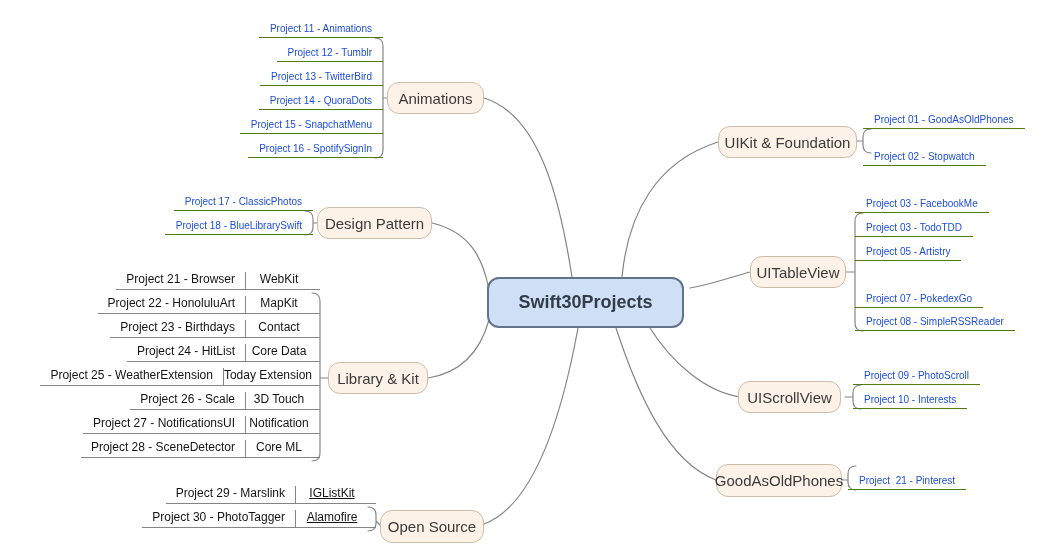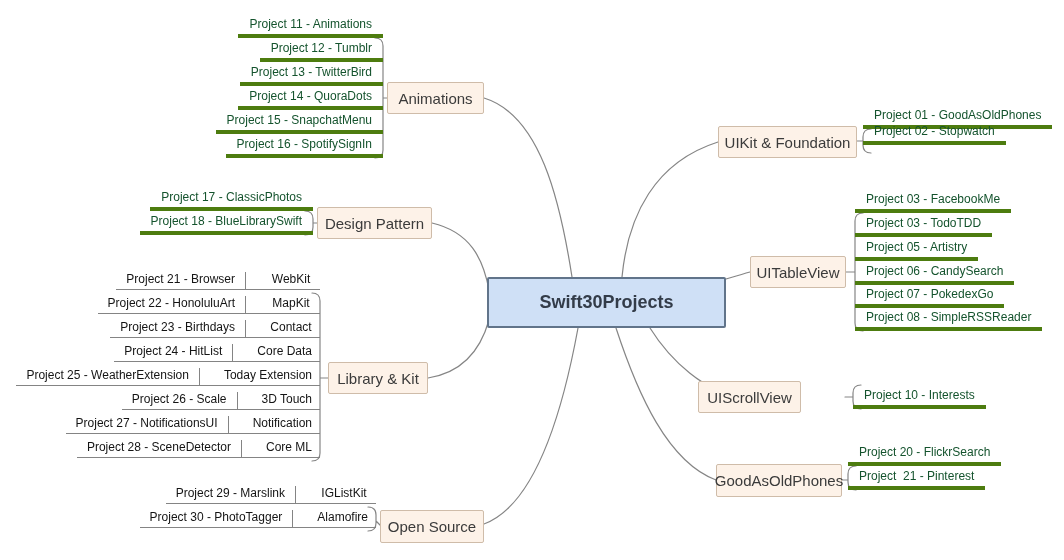--- a/index.html
+++ b/index.html
@@ -6,45 +6,45 @@
   .canvas{
     position:relative;width:1064px;height:560px;overflow:hidden;
     font-family:"Liberation Sans", sans-serif;background:#ffffff;
   }
   svg.links{position:absolute;left:0;top:0;width:1064px;height:560px;}
   svg.links path{fill:none;stroke:#858585;stroke-width:1.2;stroke-linecap:round;}
 
   .node{
     position:absolute;box-sizing:border-box;
     display:flex;align-items:center;justify-content:center;
-    border-radius:2px;font-size:15px;color:#3b3b3b;white-space:pre;
+    border-radius:12px;font-size:15px;color:#3b3b3b;white-space:pre;
   }
   .node.branch{background:#fdf2e8;border:1.5px solid #cfbca9;}
   .node.central{
     background:#cfe0f6;border:2px solid #61748a;
     font-weight:bold;font-size:18px;color:#333c49;
   }
 
   .leaf{
     position:absolute;height:24px;box-sizing:border-box;
     display:flex;align-items:flex-end;justify-content:center;
     padding:0 11px 3px 11px;white-space:pre;
-    font-size:12px;color:#14532d;border-bottom:4px solid #4d7c0f;
+    font-size:10px;color:#1d4ed8;border-bottom:1px solid #4d7c0f;
   }
   .row{position:absolute;height:24px;display:flex;align-items:center;}
   .cell{
     box-sizing:border-box;display:flex;align-items:flex-end;
     border-bottom:1px solid #848484;font-size:12px;color:#141414;
     white-space:pre;padding:0 10px 3px 10px;
   }
   .cell.kit{
     border-left:1px solid #848484;justify-content:center;
-    min-width:75px;padding:0 8px 3px 24px;
+    min-width:75px;padding:0 8px 3px 0;
   }
-  .cell.kit.wide{min-width:81px;}
+  .cell.kit.wide{min-width:81px;text-decoration:underline;}
 </style>
 </head>
 <body>
 
 <div class="canvas">
 
   <svg class="links" viewBox="0 0 1064 560">
 
     <path d="M484,98 C540,115 560,200 572,277"></path>
     <path d="M432,223 C470,232 483,258 489,290"></path>
@@ -58,29 +58,29 @@
     <path d="M375,38 Q383,38 383,46 L383,150 Q383,158 375,158 M383,98 L387,98"></path>
     <path d="M305,211 Q313,211 313,219 L313,227 Q313,235 305,235 M313,223 L317,223"></path>
     <path d="M312,293 Q320,293 320,301 L320,453 Q320,461 312,461 M320,378 L328,378"></path>
     <path d="M368,507 Q376,507 376,515 L376,523 Q376,531 368,531 M376,521 L380,525"></path>
     <path d="M871,129 Q863,129 863,137 L863,145 Q863,153 871,153 M857,141 L863,141"></path>
     <path d="M863,213 Q855,213 855,221 L855,323 Q855,331 863,331 M846,272 L855,272"></path>
     <path d="M861,385 Q853,385 853,393 L853,401 Q853,409 861,409 M845,397 L853,397"></path>
     <path d="M856,466 Q848,466 848,474 L848,482 Q848,490 856,490 M842,480 L848,480"></path>
   </svg>
 
-  <div class="node central" style="left:487px;top:277px;width:239px;height:51px">Swift30Projects</div>
+  <div class="node central" style="left:487px;top:277px;width:197px;height:51px">Swift30Projects</div>
 
   <div class="node branch" style="left:387px;top:82px;width:97px;height:32px">Animations</div>
   <div class="node branch" style="left:328px;top:362px;width:100px;height:32px">Library &amp; Kit</div>
   <div class="node branch" style="left:317px;top:207px;width:115px;height:32px">Design Pattern</div>
   <div class="node branch" style="left:380px;top:510px;width:104px;height:33px">Open Source</div>
   <div class="node branch" style="left:750px;top:256px;width:96px;height:32px">UITableView</div>
   <div class="node branch" style="left:718px;top:126px;width:139px;height:32px">UIKit &amp; Foundation</div>
-  <div class="node branch" style="left:698px;top:381px;width:103px;height:32px">UIScrollView</div>
+  <div class="node branch" style="left:738px;top:381px;width:103px;height:32px">UIScrollView</div>
   <div class="node branch" style="left:716px;top:464px;width:126px;height:33px">GoodAsOldPhones</div>
 
   <div class="leaf" style="right:681px;top:14px">Project 11 - Animations</div>
   <div class="leaf" style="right:681px;top:38px">Project 12 - Tumblr</div>
   <div class="leaf" style="right:681px;top:62px">Project 13 - TwitterBird</div>
   <div class="leaf" style="right:681px;top:86px">Project 14 - QuoraDots</div>
   <div class="leaf" style="right:681px;top:110px">Project 15 - SnapchatMenu</div>
   <div class="leaf" style="right:681px;top:134px">Project 16 - SpotifySignIn</div>
 
   <div class="leaf" style="right:751px;top:187px">Project 17 - ClassicPhotos</div>
@@ -122,27 +122,26 @@
   <div class="row" style="right:688px;top:483px">
     <div class="cell">Project 29 - Marslink</div>
     <div class="cell kit wide">IGListKit</div>
   </div>
   <div class="row" style="right:688px;top:507px">
     <div class="cell">Project 30 - PhotoTagger</div>
     <div class="cell kit wide">Alamofire</div>
   </div>
 
   <div class="leaf" style="left:863px;top:105px">Project 01 - GoodAsOldPhones</div>
-  <div class="leaf" style="left:863px;top:121px">Project 02 - Stopwatch</div>
+  <div class="leaf" style="left:863px;top:142px">Project 02 - Stopwatch</div>
 
   <div class="leaf" style="left:855px;top:189px">Project 03 - FacebookMe</div>
   <div class="leaf" style="left:855px;top:213px">Project 03 - TodoTDD</div>
   <div class="leaf" style="left:855px;top:237px">Project 05 - Artistry</div>
-  <div class="leaf" style="left:855px;top:261px">Project 06 - CandySearch</div>
   <div class="leaf" style="left:855px;top:284px">Project 07 - PokedexGo</div>
   <div class="leaf" style="left:855px;top:307px">Project 08 - SimpleRSSReader</div>
 
+  <div class="leaf" style="left:853px;top:361px">Project 09 - PhotoScroll</div>
   <div class="leaf" style="left:853px;top:385px">Project 10 - Interests</div>
 
-  <div class="leaf" style="left:848px;top:442px">Project 20 - FlickrSearch</div>
   <div class="leaf" style="left:848px;top:466px">Project  21 - Pinterest</div>
 
 </div>
 
 </body></html>

